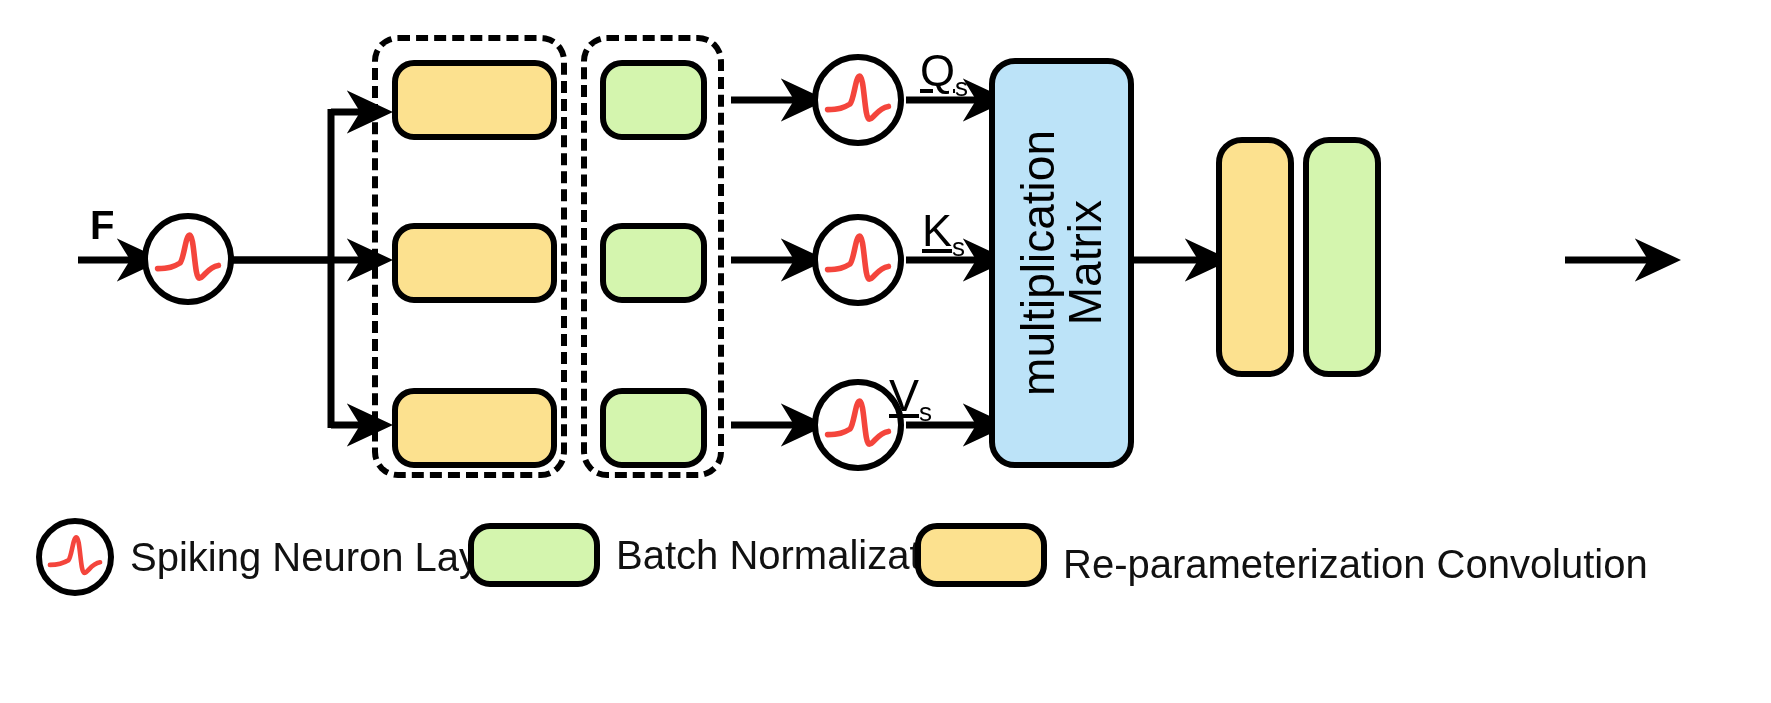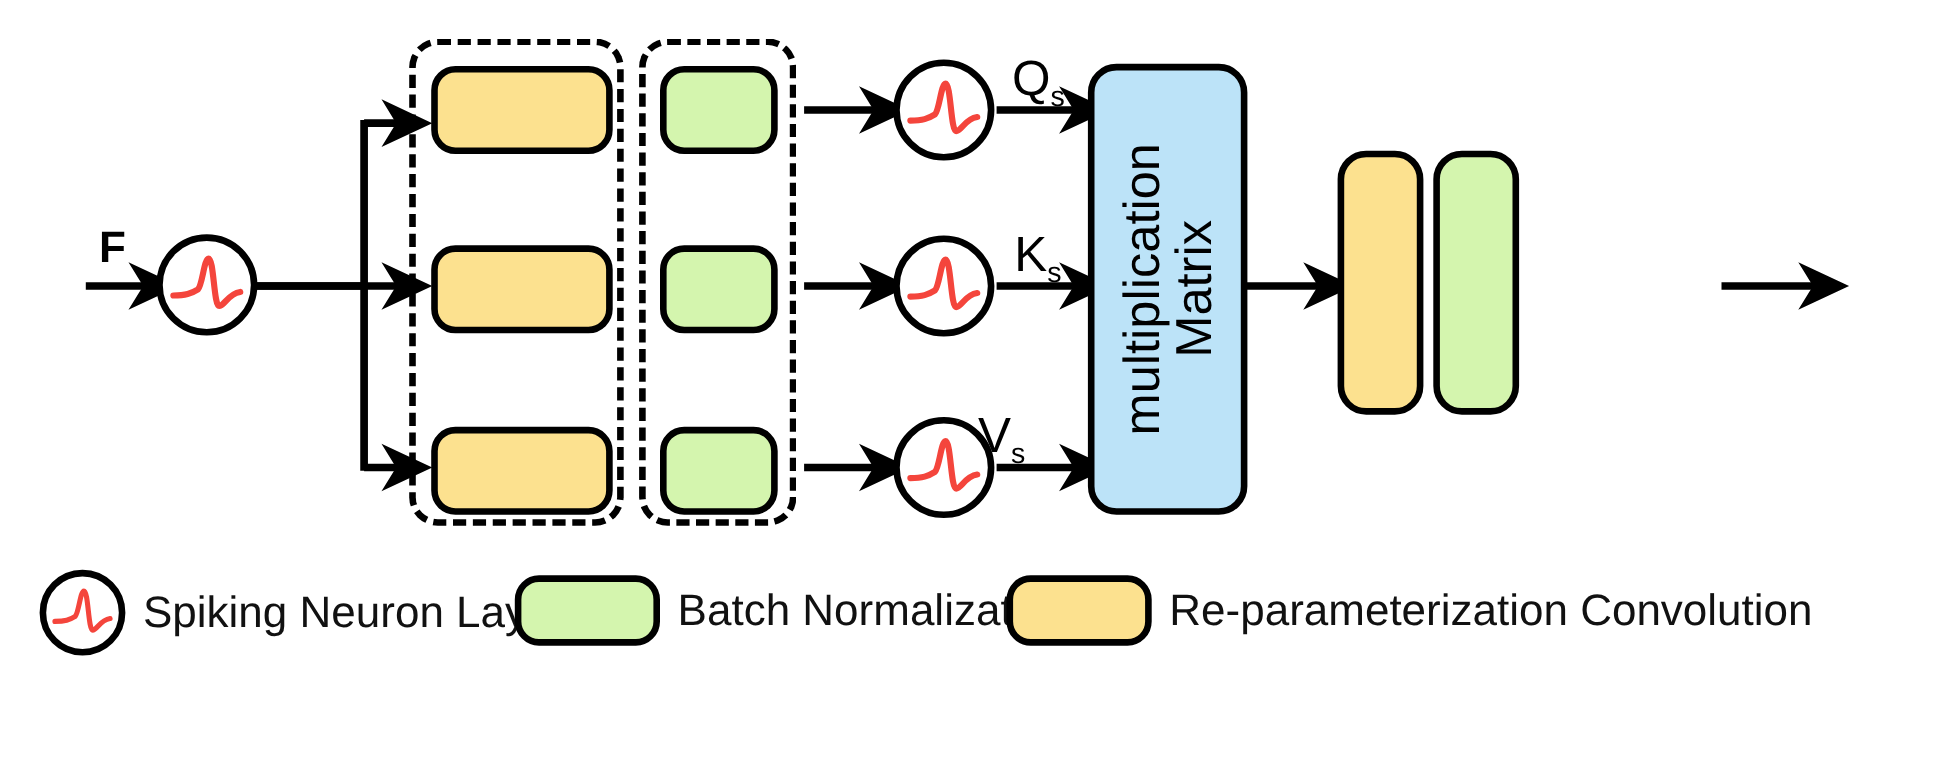--- a/index.html
+++ b/index.html
@@ -17,21 +17,21 @@
 
   
   .neuron{position:absolute;box-sizing:border-box;border:6px solid #000;border-radius:50%;background:#fff;}
   .neuron svg{display:block;width:100%;height:100%;}
 
   
   #wires{position:absolute;left:0;top:0;width:1771px;height:703px;pointer-events:none;}
 
   .lbl{position:absolute;color:#000;white-space:nowrap;}
   .lbl-F{font-weight:bold;font-size:40px;letter-spacing:0;}
-  .qkv{font-size:45px;}
+  .qkv{font-size:45px;text-decoration:underline;}
   .qkv sub{font-size:26px;}
 
   
   .mmtext{position:absolute;display:flex;flex-direction:row-reverse;align-items:center;justify-content:center;
           width:100%;height:100%;left:0;top:0;}
   .mmline{writing-mode:vertical-rl;text-orientation:mixed;transform:rotate(180deg);
           font-size:46px;line-height:1.02;color:#000;white-space:nowrap;}
 
   
   .legend-item{position:absolute;display:flex;align-items:center;}
@@ -143,18 +143,18 @@
       </svg>
     </span>
     <span class="legend-text">Spiking Neuron Layer</span>
   </div>
 
   <div class="legend-item" style="left:468px;top:523px;">
     <span class="legend-swatch bn" style="width:132px;height:64px;background:#d4f5ae;display:inline-block;"></span>
     <span class="legend-text">Batch Normalization</span>
   </div>
 
-  <div class="legend-item" style="left:915px;top:523px;">
+  <div class="legend-item" style="left:915px;top:523px;align-items:flex-end;">
     <span class="legend-swatch conv" style="width:132px;height:64px;background:#fce18f;display:inline-block;"></span>
     <span class="legend-text">Re-parameterization Convolution</span>
   </div>
 
 </div>
 
 </body></html>

